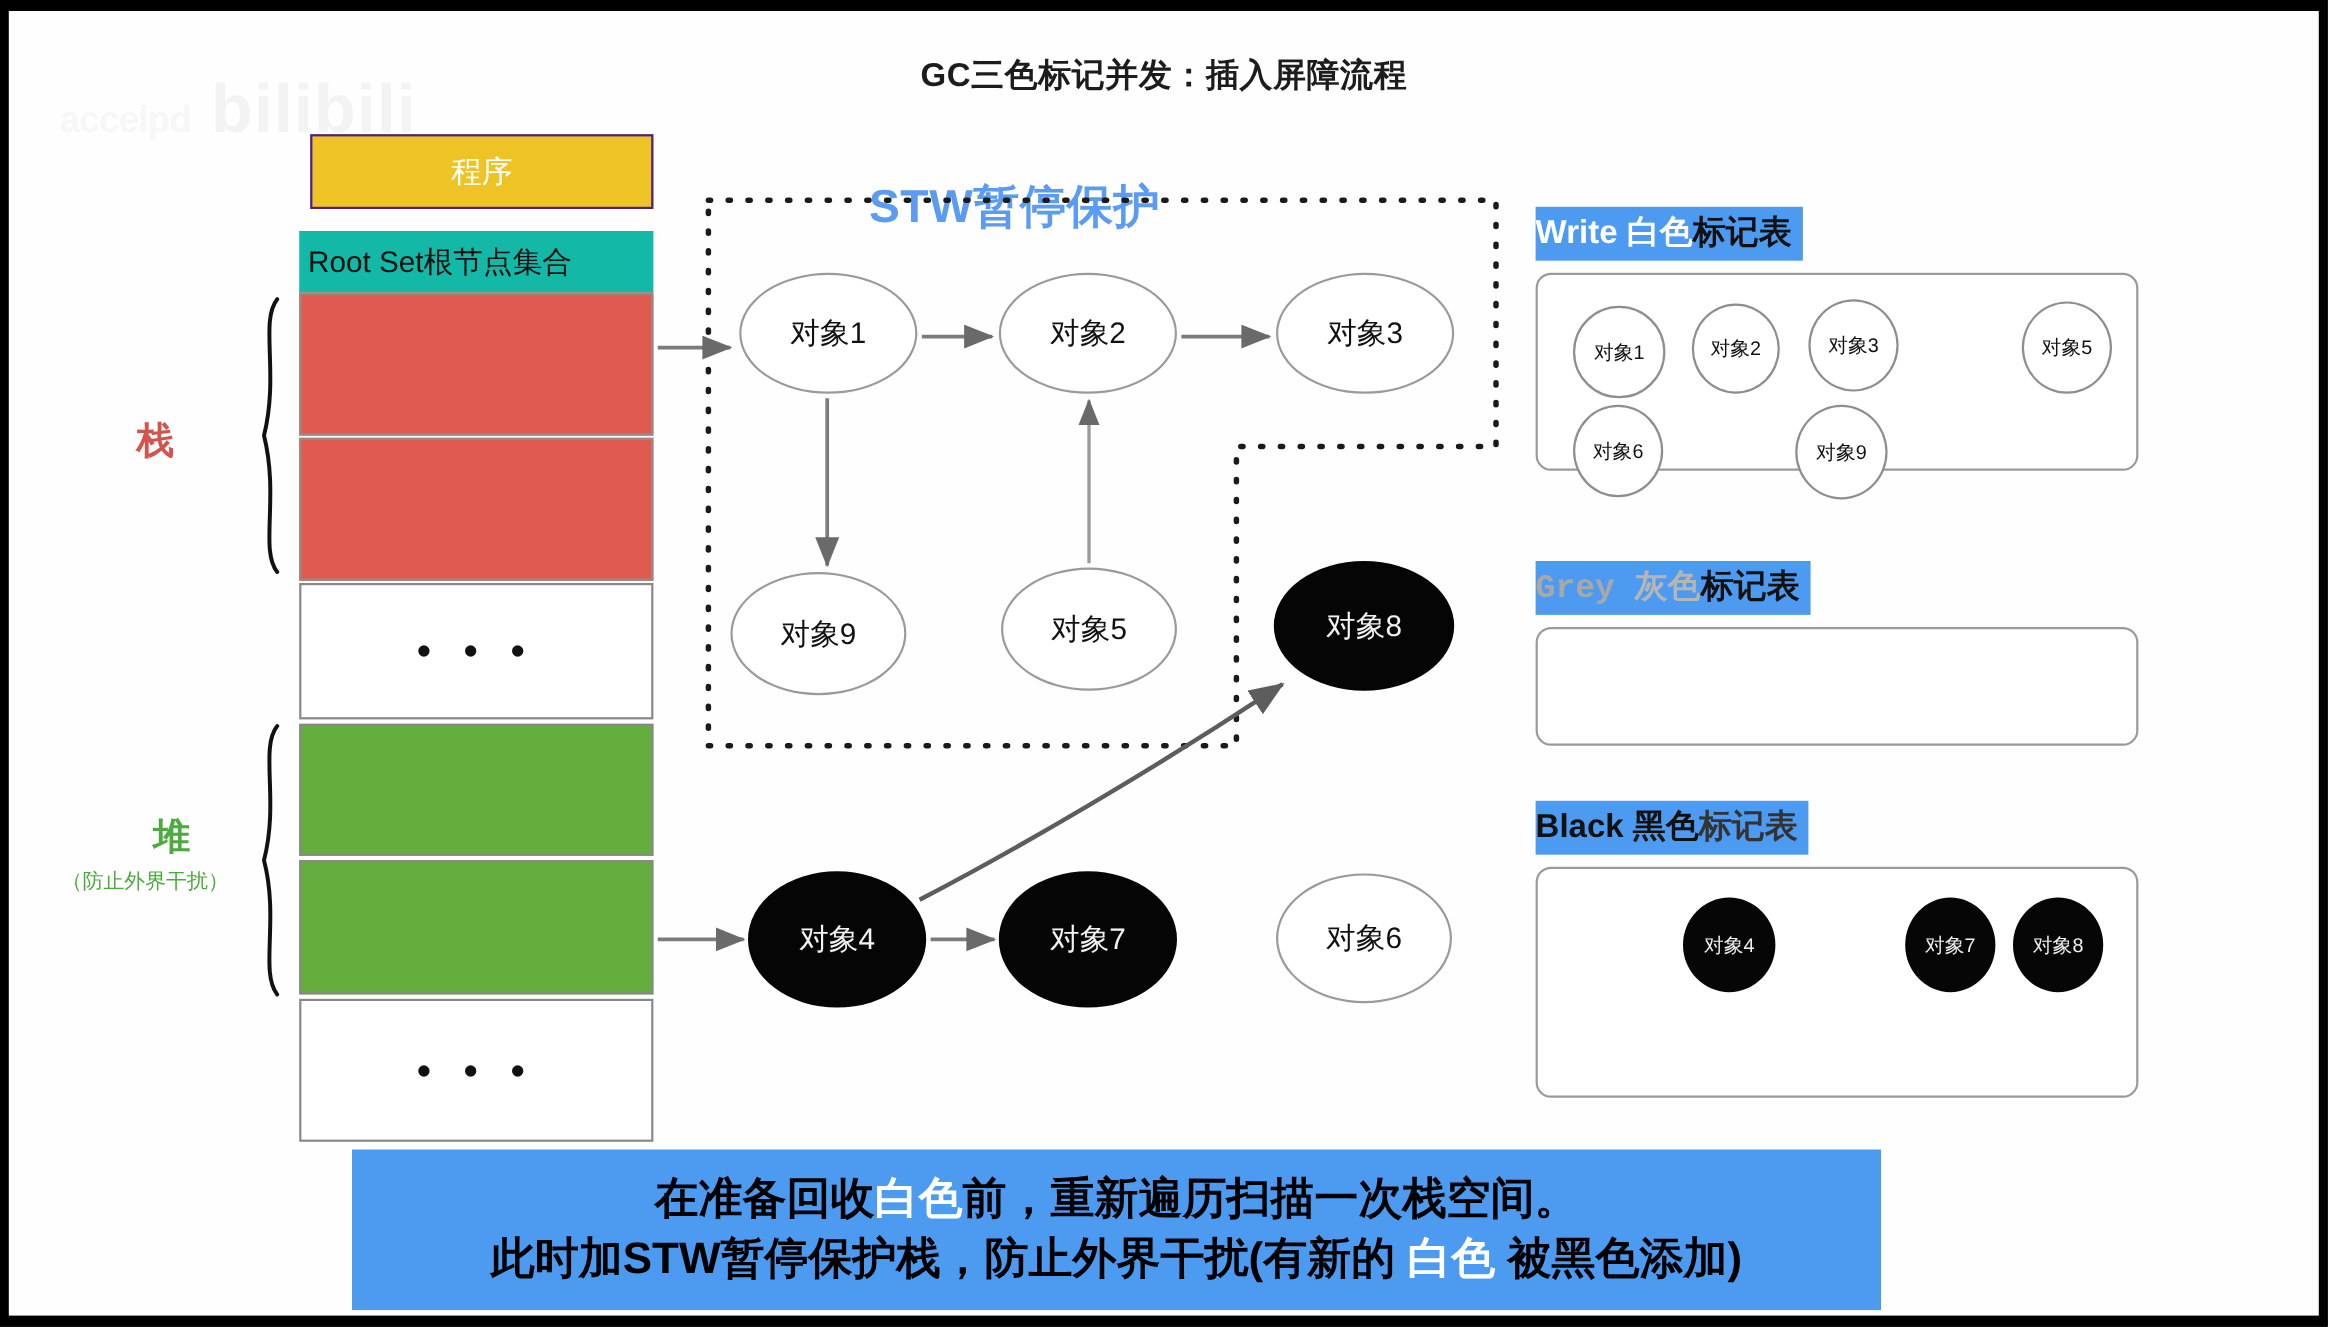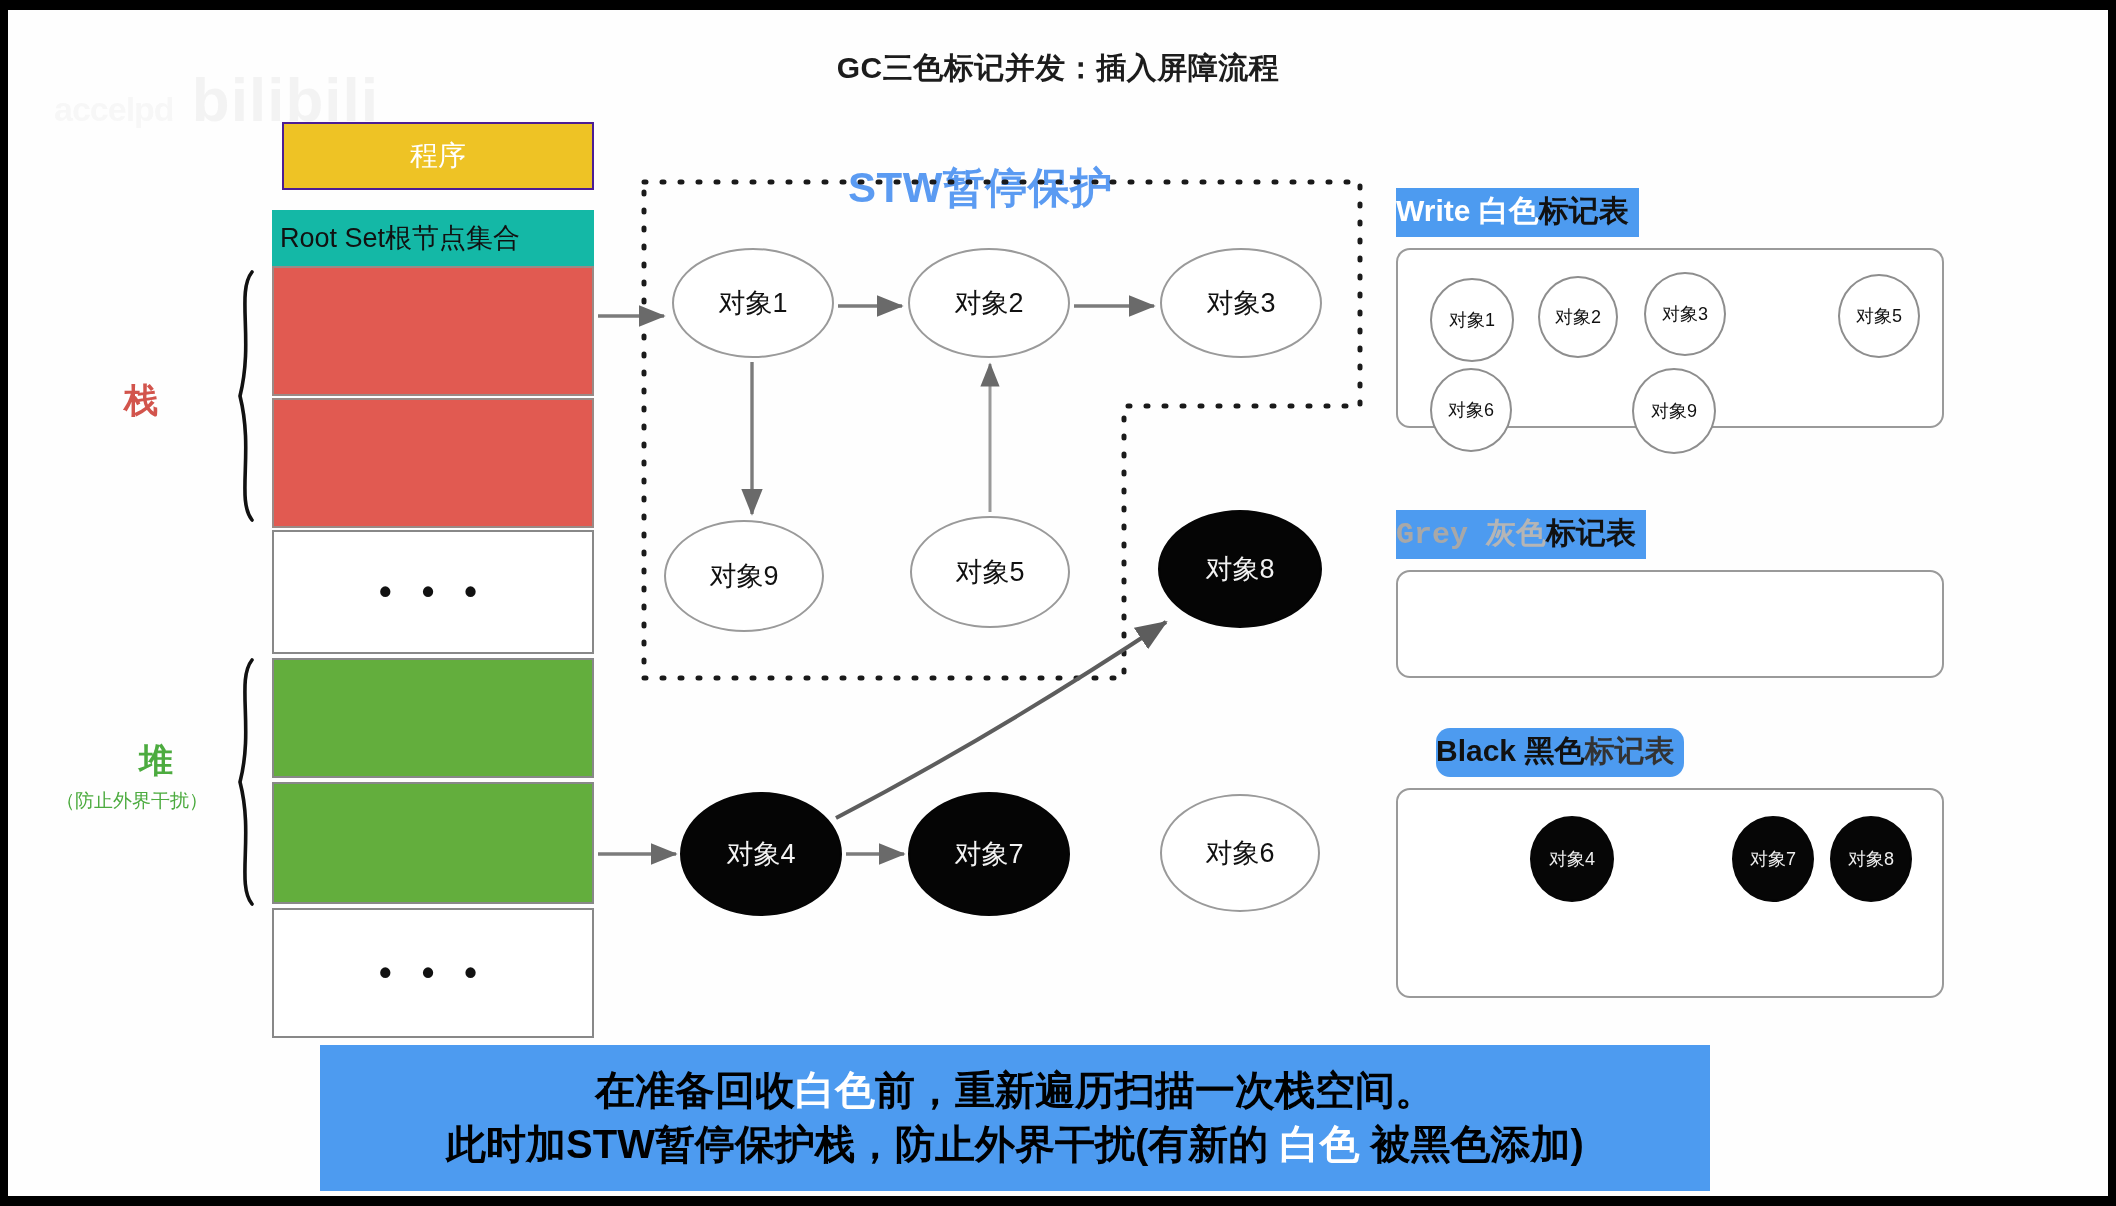--- a/index.html
+++ b/index.html
@@ -83,21 +83,21 @@
   #lbl-heap {
     position: absolute; left: 118px; top: 728px;
     font-size: 34px; font-weight: bold; color: #4cab3f;
     text-align:center; width: 60px;
   }
   #lbl-heap-sub {
     position: absolute; left: 48px; top: 778px;
     font-size: 19px; color: #4cab3f; white-space: nowrap;
   }
   #stw-label {
-    position: absolute; left: 840px; top: 150px;
+    position: absolute; left: 782px; top: 150px;
     font-size: 42px; font-weight: bold; color: #5b9bf2;
     letter-spacing: .5px; white-space: nowrap;
   }
 
   
   .node {
     position: absolute;
     border-radius: 50%;
     display: flex; align-items: center; justify-content: center;
     font-size: 27px;
@@ -239,21 +239,21 @@
     <div class="mini white" style="left:234px;top:118px;width:84px;height:86px;">
           <span>对象9</span>
         </div>
   </div>
 
   <div class="tbl-hdr" style="left:1388px;top:500px;font-family:Liberation Mono, monospace;">
     <span style="color:#a8a8a8">Grey</span><span style="color:#b5b5b5"> 灰色</span><span style="color:#111">标记表</span>
   </div>
   <div class="tbl-box" style="left:1388px;top:560px;width:548px;height:108px;"></div>
 
-  <div class="tbl-hdr" style="left:1428px;top:718px;border-radius:14px;">
+  <div class="tbl-hdr" style="left:1388px;top:718px;">
     <span style="color:#111">Black</span><span style="color:#111"> 黑色</span><span style="color:#333">标记表</span>
   </div>
   <div class="tbl-box" style="left:1388px;top:778px;width:548px;height:210px;">
     <div class="mini black" style="left:132px;top:26px;width:84px;height:86px;">
           <span>对象4</span>
         </div>
     <div class="mini black" style="left:334px;top:26px;width:82px;height:86px;">
           <span>对象7</span>
         </div>
     <div class="mini black" style="left:432px;top:26px;width:82px;height:86px;">

